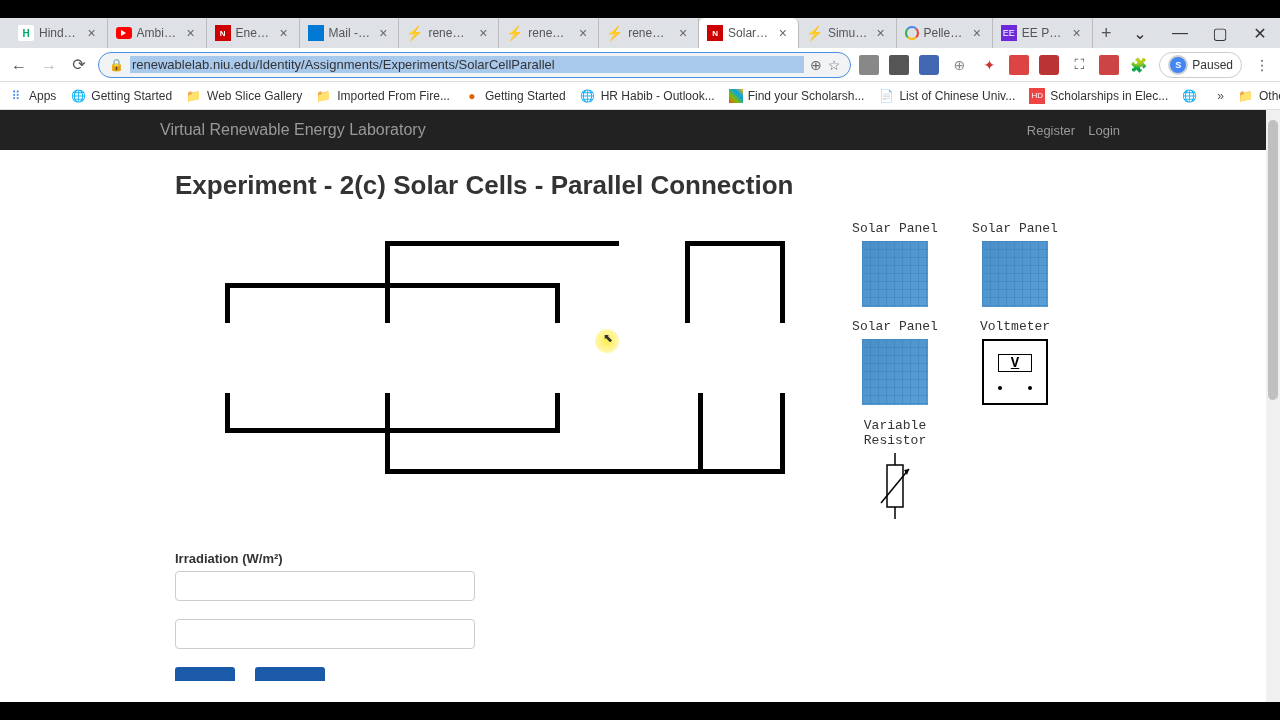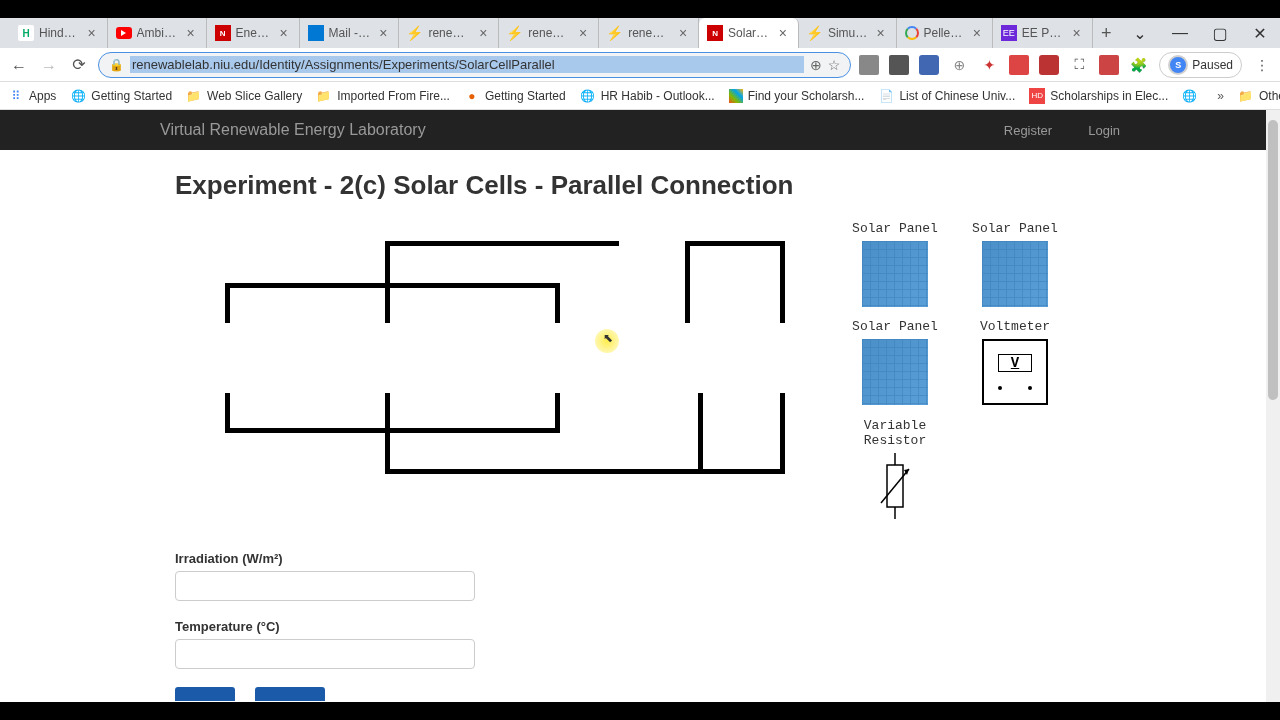--- a/index.html
+++ b/index.html
@@ -36,21 +36,21 @@
 .bm-icon { width: 16px; height: 16px; display: flex; align-items: center; justify-content: center; }
 .bm-right { margin-left: auto; display: flex; gap: 14px; }
 
 
 .page { background: #fff; height: calc(720px - 18px - 30px - 34px - 28px - 18px); overflow: hidden; position: relative; }
 .bottom-black-bar { height: 18px; background: #000; position: absolute; bottom: 0; left: 0; right: 0; }
 
 
 .site-nav { background: #222; height: 40px; display: flex; align-items: center; padding: 0 160px; color: #999; }
 .site-title { font-size: 16px; }
-.nav-links { margin-left: auto; display: flex; gap: 36px; font-size: 13px; }
+.nav-links { margin-left: auto; display: flex; gap: 13px; font-size: 13px; }
 .nav-link { color: #999; cursor: pointer; }
 
 
 .content { padding: 20px 160px; position: relative; margin-left: 15px; }
 .page-heading { font-size: 26px; font-weight: bold; color: #333; margin-bottom: 20px; }
 
 .main-area { display: flex; gap: 30px; }
 .circuit-area { position: relative; width: 640px; height: 300px; }
 .wire { position: absolute; background: #000; }
 
@@ -316,21 +316,20 @@
         </div>
       </div>
     </div>
 
     <div class="form-area">
       <div class="form-group">
         <label class="form-label">Irradiation (W/m²)</label>
         <input class="form-input" type="text" style="">
       </div>
       <div class="form-group">
-        <label class="form-label">Temperature (°C)</label>
         <input class="form-input" type="text" style="">
       </div>
       <div class="btn-row">
         <div class="btn"></div>
         <div class="btn" style="width:70px;"></div>
       </div>
     </div>
   </div>
 
   <div class="scrollbar">

